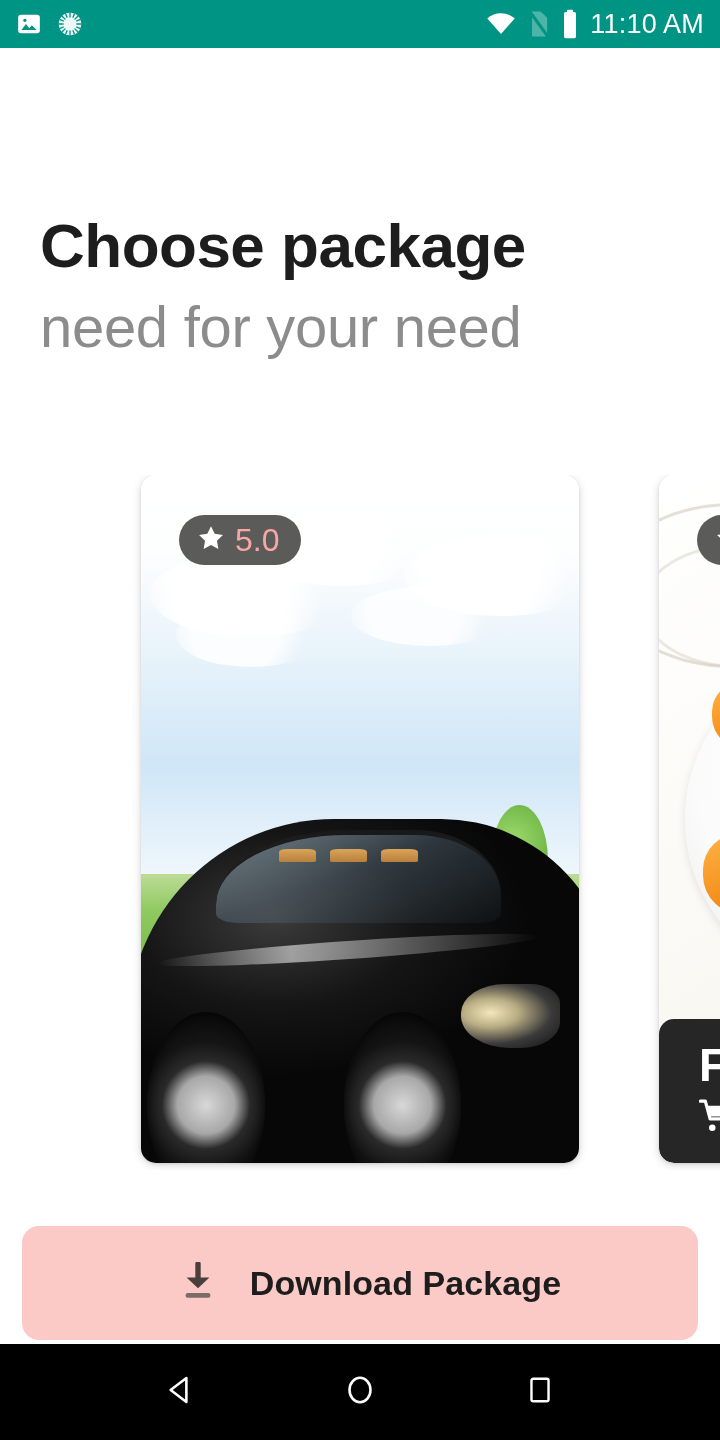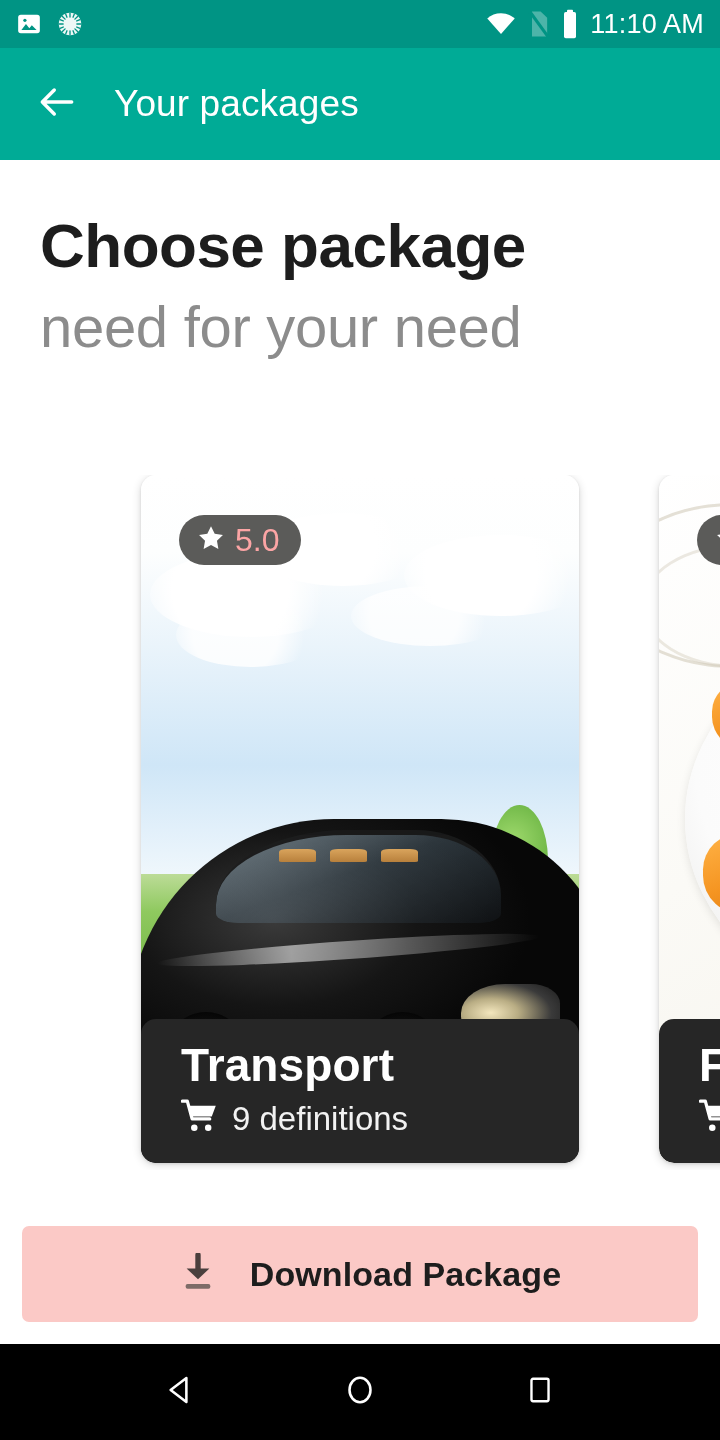--- a/index.html
+++ b/index.html
@@ -152,22 +152,22 @@
     background:#262626; border-radius:15px;
     padding:22px 40px 26px 40px; z-index:3;
   }
   .card-title { color:#ffffff; font-size:46px; font-weight:700; line-height:1.05; letter-spacing:0.1px; white-space:nowrap; }
   .card-meta { display:flex; align-items:center; gap:13px; margin-top:10px; }
   .card-meta-text { color:#f2f2f2; font-size:33px; font-weight:400; line-height:1; white-space:nowrap; }
 
   
   .download-btn {
     position:absolute; left:22px; top:1226px;
-    width:676px; height:96px;
-    background:#fbc9c6; border-radius:7px;
+    width:676px; height:114px;
+    background:#fbc9c6; border-radius:17px;
     display:flex; align-items:center; justify-content:center; gap:34px;
     cursor:pointer;
     padding-left:21px;
   }
   .download-label { color:#1d1d1d; font-size:34px; font-weight:700; letter-spacing:0.1px; white-space:nowrap; }
 
   
   .nav-bar {
     position:absolute; left:0; bottom:0; width:720px; height:96px;
     background:#000000; display:flex; align-items:center; justify-content:center;
@@ -227,30 +227,20 @@
       <span class="sb-icon">
         <svg width="16" height="30" viewBox="0 0 12 24">
           <rect x="3.6" y="0.6" width="4.8" height="2.2" rx="0.7" fill="#ffffff"></rect>
           <rect x="1.2" y="2.4" width="9.6" height="21" rx="1.4" fill="#ffffff"></rect>
         </svg>
       </span>
       <span class="status-clock">11:10 AM</span>
     </div>
   </div>
 
-  <div class="app-bar">
-    <div class="back-btn">
-      <span>
-        <svg width="44" height="44" viewBox="0 0 24 24">
-          <path d="M20 12H4M10.5 5.5 4 12l6.5 6.5" fill="none" stroke="#ffffff" stroke-width="1.9" stroke-linecap="round" stroke-linejoin="round"></path>
-        </svg>
-      </span>
-    </div>
-    <div class="app-title">Your packages</div>
-  </div>
 
   <div class="headings">
     <div class="headline">Choose package</div>
     <div class="subheadline">need for your need</div>
   </div>
 
   <div class="carousel">
     <div class="carousel-track">
 
       <div class="pkg-card">
@@ -294,34 +284,20 @@
 
         <div class="rating-badge">
           <span>
             <svg width="30" height="30" viewBox="0 0 24 24">
               <path d="M12 2.6l2.95 5.98 6.6.96-4.78 4.66 1.13 6.57L12 17.67 6.1 20.77l1.13-6.57L2.45 9.54l6.6-.96z" fill="#ffffff"></path>
             </svg>
           </span>
           <span class="rating-value">5.0</span>
         </div>
 
-        <div class="card-footer">
-          <div class="card-title">Transport</div>
-          <div class="card-meta">
-            <span>
-              <svg width="38" height="34" viewBox="0 0 24 22">
-                <path d="M0.6 1.4h3.2l3.1 11.5h11.4" fill="none" stroke="#ffffff" stroke-width="2.1" stroke-linecap="round" stroke-linejoin="round"></path>
-                <path d="M5.2 4.4h17l-2.6 6.9H6.9z" fill="#ffffff"></path>
-                <circle cx="8.3" cy="18.6" r="2.1" fill="#ffffff"></circle>
-                <circle cx="17.3" cy="18.6" r="2.1" fill="#ffffff"></circle>
-              </svg>
-            </span>
-            <span class="card-meta-text">9 definitions</span>
-          </div>
-        </div>
       </div>
 
       <div class="pkg-card">
         <div class="card-photo">
           <div class="food-bg"></div>
           <div class="food-swirl" style="left:-12%; top:4%;  width:58%; height:24%;"></div>
           <div class="food-swirl" style="left:-4%;  top:10%; width:44%; height:18%; opacity:.7;"></div>
           <div class="plate"></div>
           <div class="food-blob" style="left:12%; top:30%; width:17%; height:10%;"></div>
 

